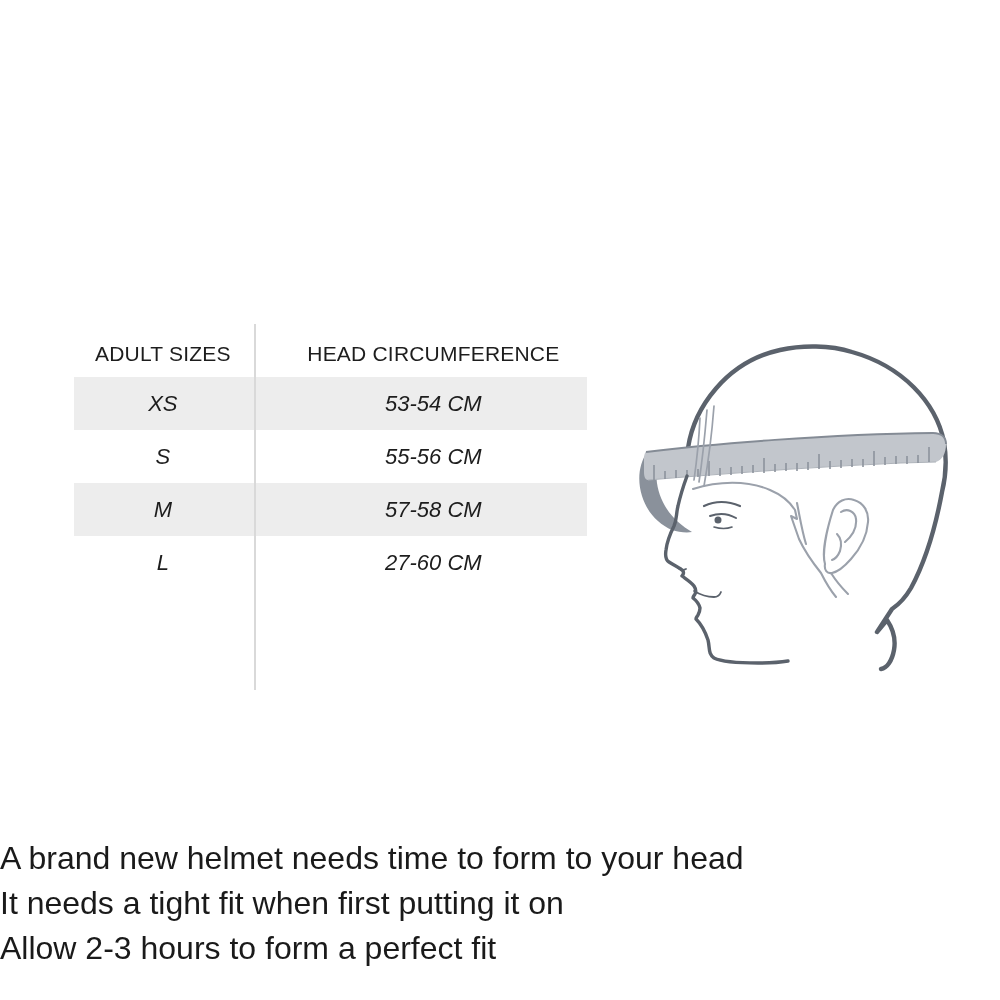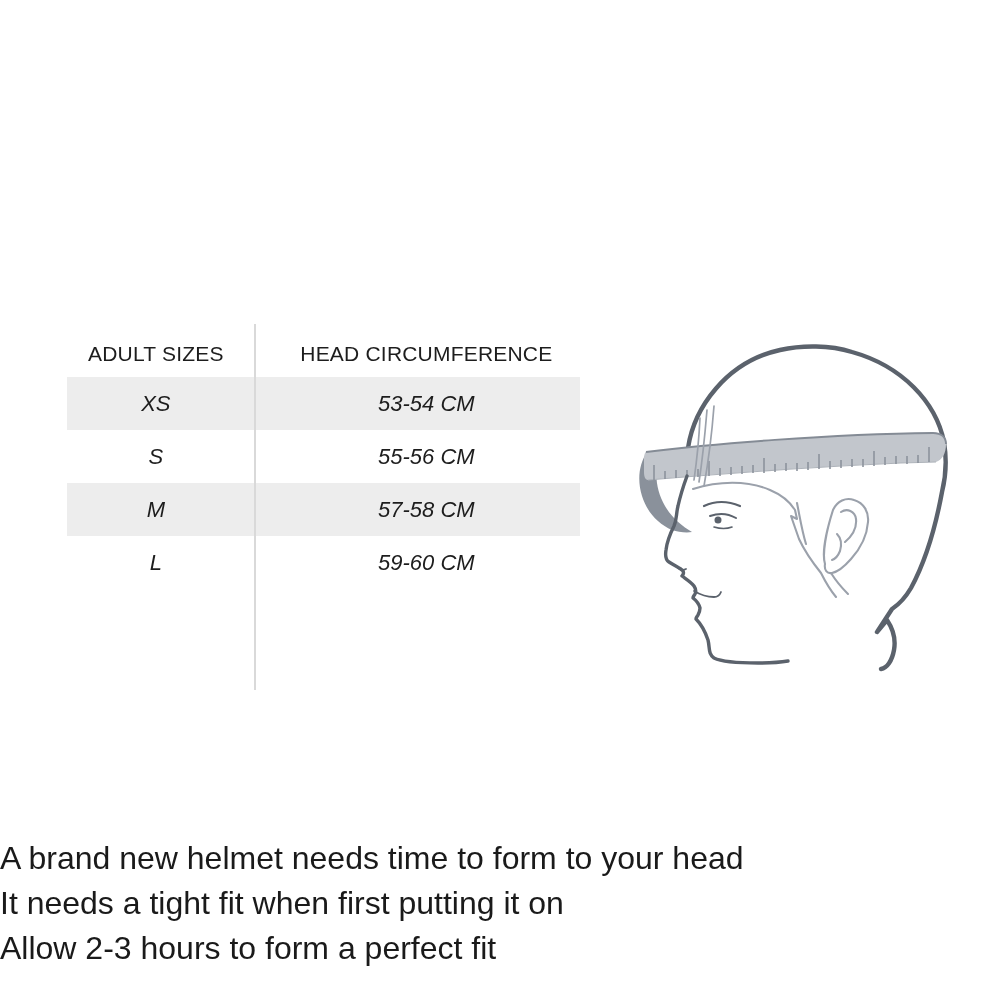--- a/index.html
+++ b/index.html
@@ -7,21 +7,21 @@
     width:1000px;height:1000px;
     background:#ffffff;
     font-family:"Liberation Sans","DejaVu Sans",sans-serif;
     color:#1c1c1c;
     -webkit-font-smoothing:antialiased;
   }
   .page{position:relative;width:1000px;height:1000px;background:#fff;overflow:hidden;}
 
   
   .size-table{
-    position:absolute;left:67px;top:330px;width:513px;
+    position:absolute;left:74px;top:330px;width:513px;
   }
   .t-row{display:flex;width:100%;}
   .t-header{height:47px;}
   .t-data{height:53px;}
   .t-cell{
     display:flex;align-items:center;justify-content:center;
     text-align:center;
   }
   .c1{width:188px;}
   .c2{width:325px;padding-left:28px;}
@@ -61,21 +61,21 @@
     <div class="t-row t-data">
       <div class="t-cell c1">S</div>
       <div class="t-cell c2">55-56 CM</div>
     </div>
     <div class="t-row t-data stripe">
       <div class="t-cell c1">M</div>
       <div class="t-cell c2">57-58 CM</div>
     </div>
     <div class="t-row t-data">
       <div class="t-cell c1">L</div>
-      <div class="t-cell c2">59-60 CM</div>
+      <div class="t-cell c2">27-60 CM</div>
     </div>
   </div>
   <div class="col-divider"></div>
 
   <div class="figure">
     <svg viewBox="0 0 360 360" xmlns="http://www.w3.org/2000/svg">
 
       <g>
         <path d="M58 108 C64 68 96 22 150 10 C172 5 200 5 222 12 C272 26 306 62 314 102
                  C317 120 316 136 312 152 C305 190 294 224 281 248 C274 260 268 265 262 269

